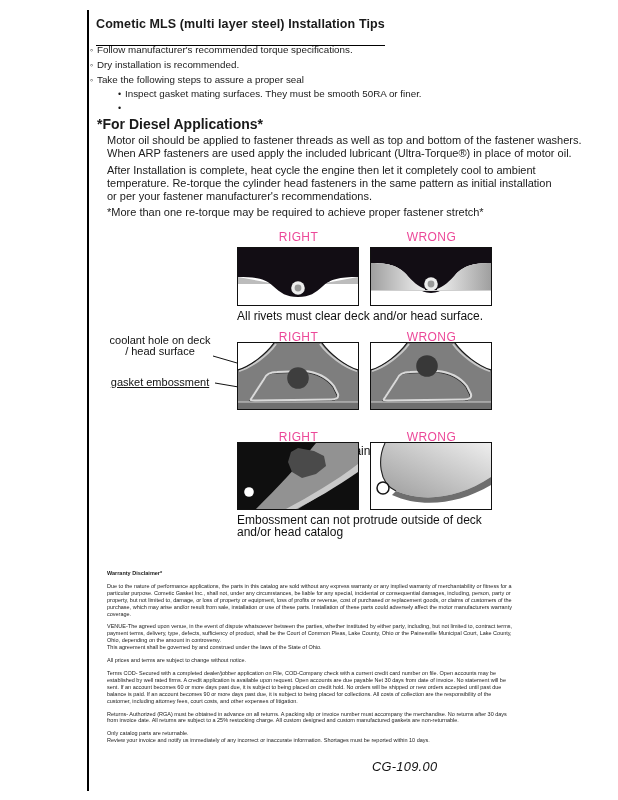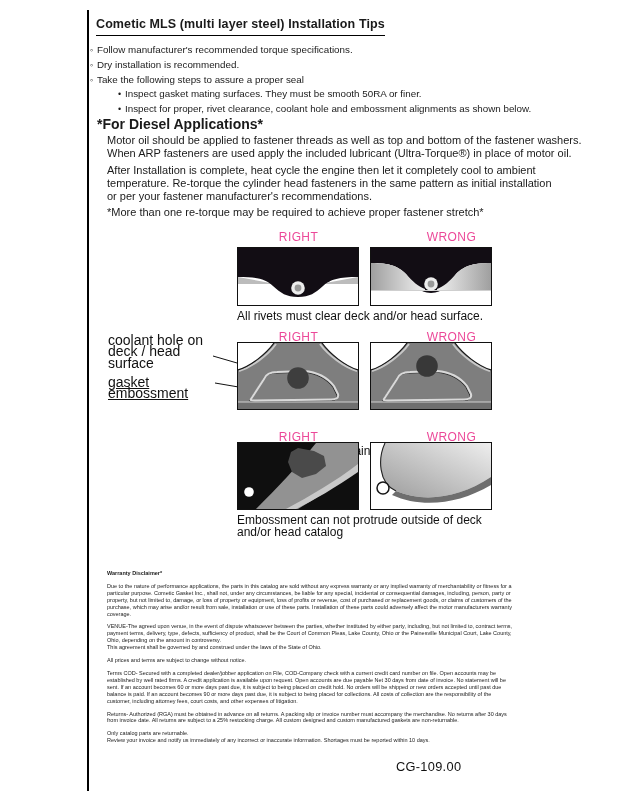--- a/index.html
+++ b/index.html
@@ -1,43 +1,43 @@
 <!DOCTYPE html>
 <html><head>
 <meta charset="utf-8">
 <style>
   html,body{margin:0;padding:0;background:#fff;}
   .page{position:relative;width:618px;height:800px;background:#fff;overflow:hidden;
         font-family:"Liberation Sans","DejaVu Sans",sans-serif;color:#1a1a1a;}
   .abs{position:absolute;}
   .rule-left{left:87px;top:10px;width:2px;height:781px;background:#000;}
   .title{left:96px;top:17px;font-size:12.5px;font-weight:bold;border-bottom:1.6px solid #000;
-         padding-bottom:4px;white-space:nowrap;letter-spacing:.1px;}
+         padding-bottom:14px;white-space:nowrap;letter-spacing:.1px;}
   .intro{left:90px;top:43px;font-size:9.8px;line-height:13.8px;white-space:nowrap;}
   .b-row{display:flex;align-items:baseline;}
   .b-glyph{width:7px;font-size:9px;}
   .sub{padding-left:28px;}
   .dz-h{left:97px;top:116px;font-size:14px;font-weight:bold;white-space:nowrap;}
   .para{font-size:11px;line-height:13.2px;white-space:nowrap;margin-left:10px;}
   .p1{left:97px;top:134px;} .p2{left:97px;top:164px;} .note{left:97px;top:206px;}
   .fig-label{width:123px;text-align:center;font-size:12px;letter-spacing:.4px;color:#ec4899;}
-  .lab-l{left:237px;} .lab-r{left:390px;}
+  .lab-l{left:237px;} .lab-r{left:370px;}
   .y1{top:230px;} .y2{top:330px;} .y3{top:430px;}
   .fig-box{width:120px;border:1.5px solid #111;background:#fff;font-size:0;line-height:0;}
   .h1{height:57px;top:247px;} .h2{height:66px;top:342px;} .h3{height:66px;top:442px;}
   .bx-l{left:237px;} .bx-r{left:370px;}
   .caption{left:237px;font-size:12px;line-height:11.5px;color:#111;}
   .cap1{top:311px;white-space:nowrap;} .cap2{top:422px;white-space:nowrap;margin-top:24px;} .cap3{top:515px;width:248px;}
-  .ann{width:104px;text-align:left;font-size:14px;line-height:11.3px;color:#111;}
+  .ann{width:104px;text-align:center;font-size:11px;line-height:11.3px;color:#111;}
   .ann1{left:108px;top:335px;} .ann2{left:108px;top:377px;text-decoration:underline;}
   .leaders{left:210px;top:350px;width:90px;height:45px;overflow:visible;}
   .legal{left:107px;top:570px;width:407px;font-size:5.5px;line-height:6.9px;color:#222;}
   .legal .hd{font-weight:bold;margin-bottom:6px;}
   .mb{margin-bottom:6px;}
-  .pageno{left:396px;top:759px;font-size:12.8px;letter-spacing:.3px;color:#111;white-space:nowrap;}
+  .pageno{left:372px;top:759px;font-size:12.8px;letter-spacing:.3px;color:#111;white-space:nowrap;font-style:italic;}
   svg{display:block;}
 </style>
 </head>
 <body>
 
 <div class="page">
 
   <div class="abs rule-left"></div>
 
   <div class="abs title">Cometic MLS (multi layer steel) Installation Tips</div>
@@ -54,21 +54,20 @@
     <div class="b-row">
       <span class="b-glyph">◦</span>
       <span>Take the following steps to assure a proper seal</span>
     </div>
     <div class="b-row sub">
       <span class="b-glyph">•</span>
       <span>Inspect gasket mating surfaces.  They must be smooth 50RA or finer.</span>
     </div>
     <div class="b-row sub">
       <span class="b-glyph">•</span>
-      <span>Inspect for proper, rivet clearance, coolant hole and embossment alignments as shown below.</span>
     </div>
   </div>
 
   <div class="abs dz-h">*For Diesel Applications*</div>
 
   <div class="abs para p1">
     <div>Motor oil should be applied to fastener threads as well as top and bottom of the fastener washers.</div>
     <div>When ARP fasteners are used apply the included lubricant (Ultra-Torque®) in place of motor oil.</div>
   </div>
   <div class="abs para p2">

